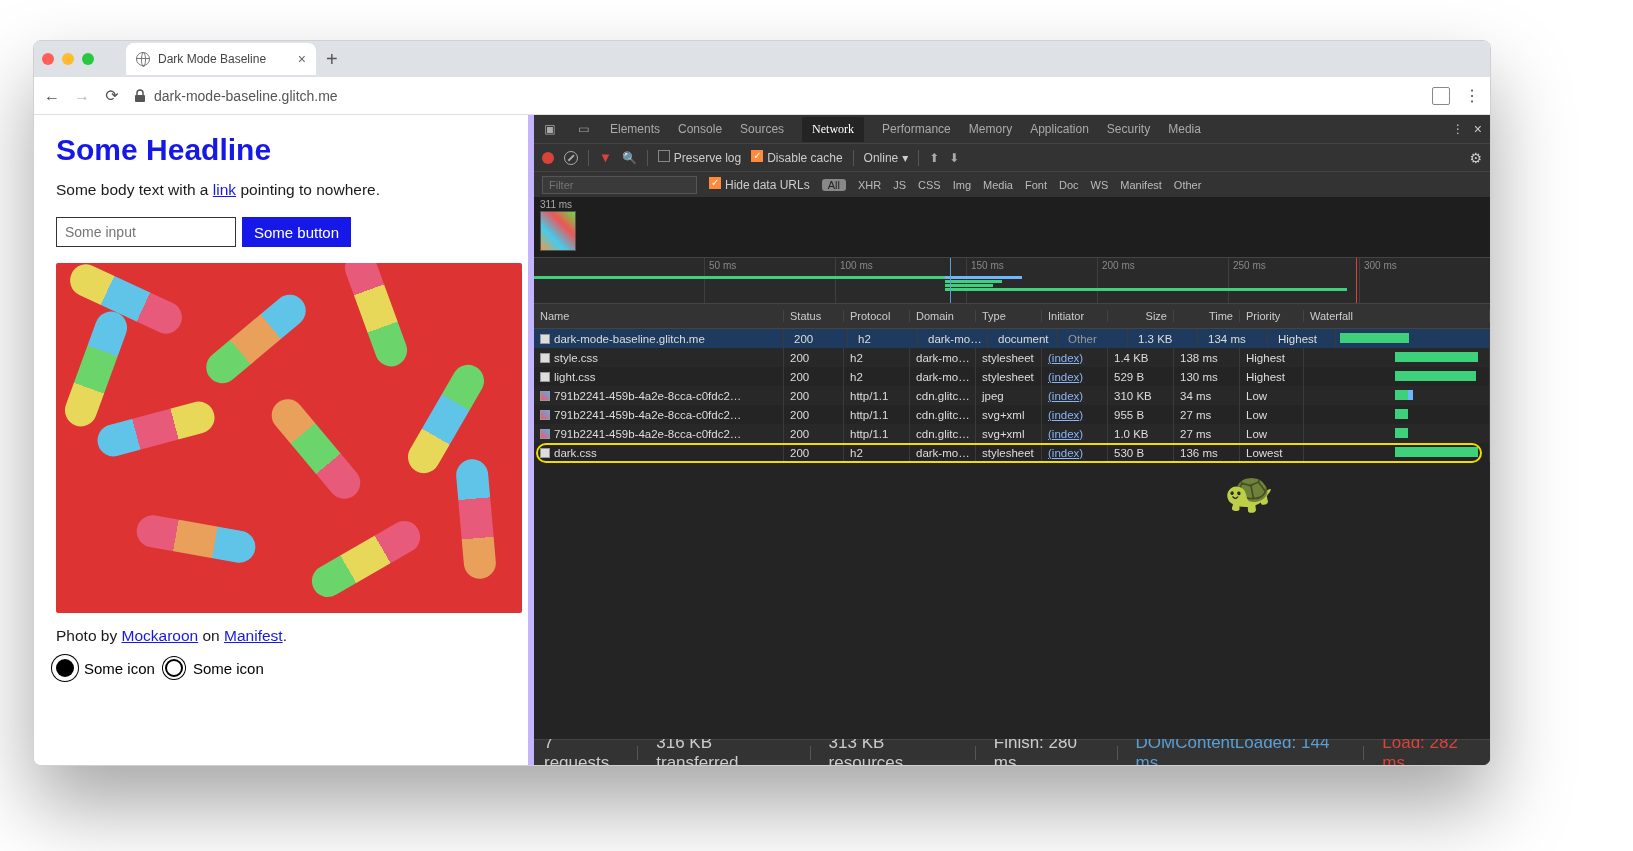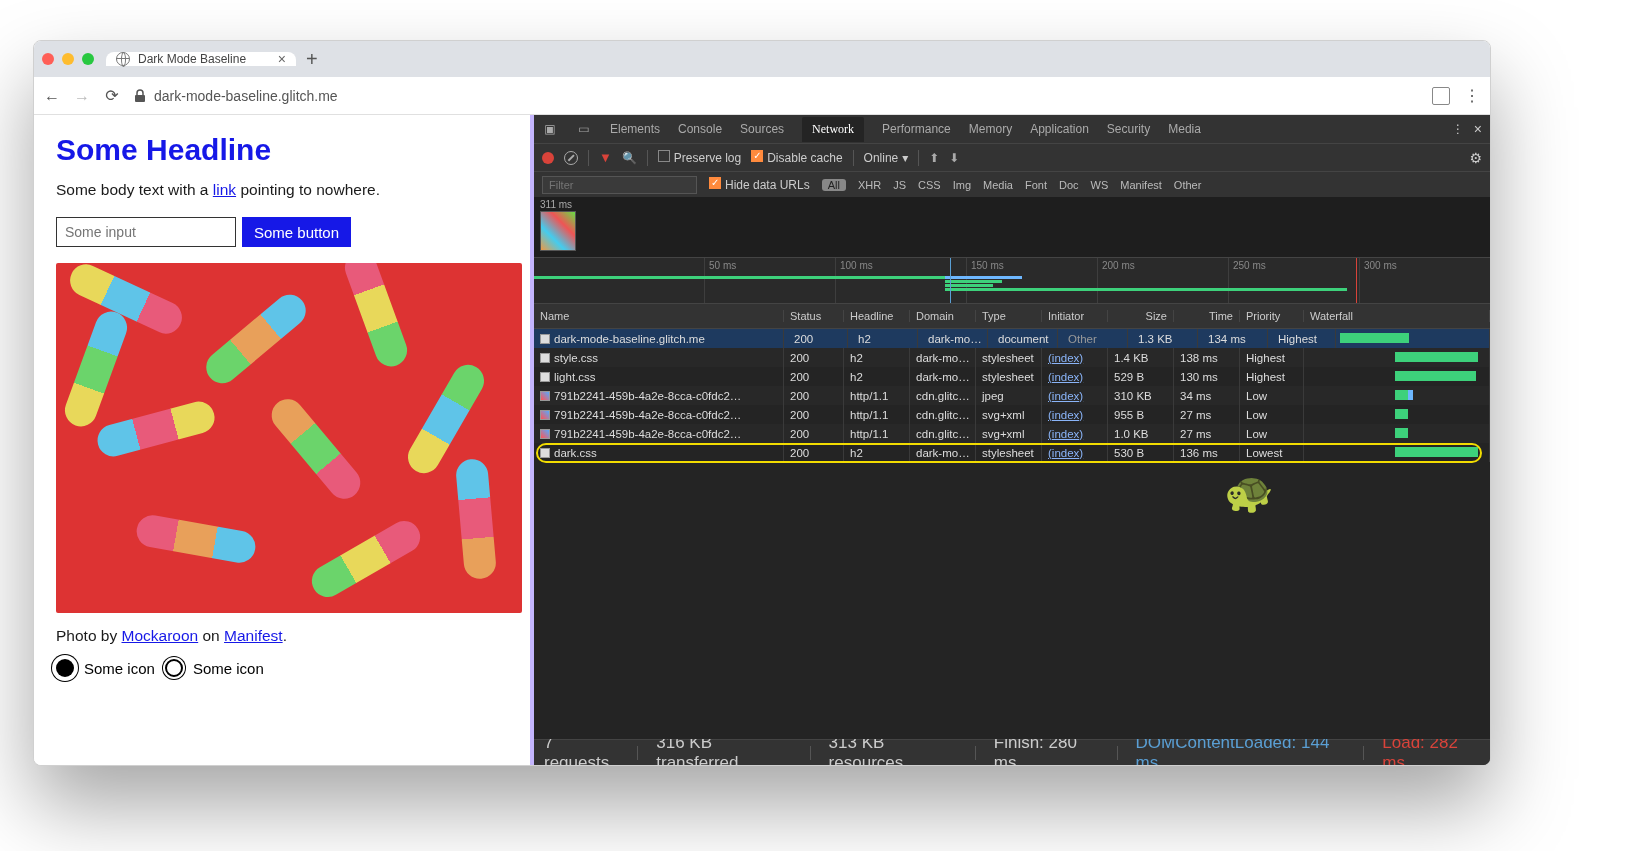--- a/index.html
+++ b/index.html
@@ -6,34 +6,34 @@
 body { font-family: -apple-system, BlinkMacSystemFont, "Segoe UI", Arial, sans-serif; background: #fff; width: 1633px; height: 851px; overflow: hidden; }
 
 
 .browser { width: 1458px; height: 726px; margin: 40px 0 0 33px; border-radius: 8px; box-shadow: 0 40px 80px rgba(0,0,0,0.35); overflow: hidden; display: flex; flex-direction: column; background: #fff; border: 1px solid #d0d0d0; }
 .tab-strip { height: 36px; background: #dee1e6; display: flex; align-items: center; padding: 0 8px; }
 .traffic-lights { display: flex; gap: 8px; margin-right: 12px; }
 .tl { width: 12px; height: 12px; border-radius: 50%; }
 .tl.red { background: #ff5f57; }
 .tl.yellow { background: #febc2e; }
 .tl.green { background: #28c840; }
-.tab { display: flex; align-items: center; background: #fff; height: 14px; padding: 0 10px; border-radius: 8px 8px 0 0; gap: 8px; font-size: 12px; color: #444; margin-left: 0; min-width: 190px; }
+.tab { display: flex; align-items: center; background: #fff; height: 32px; padding: 0 10px; border-radius: 8px 8px 0 0; gap: 8px; font-size: 12px; color: #444; margin-left: 20px; min-width: 190px; }
 .tab .globe { width: 14px; height: 14px; border-radius: 50%; border: 1.5px solid #777; position: relative; }
 .tab .globe::before { content:""; position:absolute; left:4px; top:-1px; width:3px; height:13px; border:1px solid #777; border-radius:50%; }
 .tab .globe::after { content:""; position:absolute; left:-1px; top:5px; width:13px; height:1px; background:#777; }
 .tab .close { font-size: 14px; color: #666; margin-left: auto; }
 .newtab { font-size: 20px; color: #555; margin-left: 10px; }
 .addrbar { height: 38px; background: #fff; display: flex; align-items: center; padding: 0 10px; gap: 14px; border-bottom: 1px solid #e0e0e0; }
 .nav-icon { width: 16px; height: 16px; display:flex; align-items:center; justify-content:center; color:#555; font-size: 16px; }
 .addr { flex: 1; display: flex; align-items: center; gap: 8px; font-size: 14px; color: #555; }
 .lock { width: 12px; height: 14px; }
 
 
 .content { flex: 1; display: flex; overflow: hidden; }
-.page { width: 500px; background: #fff; padding: 18px 22px; overflow: hidden; border-right: 4px solid #c4b5fd; }
+.page { width: 500px; background: #fff; padding: 18px 22px; overflow: hidden; border-right: 6px solid #c4b5fd; }
 .page h1 { color: #1618e7; font-size: 30px; font-weight: 800; }
 .page p { margin-top: 14px; font-size: 15.5px; color:#1a1a1a; }
 .page a { color: #1618e7; text-decoration: underline; }
 .formrow { margin-top: 18px; display: flex; gap: 6px; }
 .formrow input { border: 1px solid #333; padding: 6px 8px; font-size: 14px; width: 180px; }
 .formrow button { background: #1618e7; color: #fff; border: none; padding: 6px 12px; font-size: 15px; }
 .photo { margin-top: 16px; width: 466px; height: 350px; background: #d33; border-radius: 2px; position: relative; overflow: hidden; }
 
 .worm { position:absolute; width:120px; height:32px; border-radius:16px; }
 .credit { margin-top: 8px; font-size: 15.5px; }
@@ -241,21 +241,21 @@
           <div class="tlb" style="left:43%; width:5%; top:8px;"></div>
           <div class="tlb" style="left:43%; width:42%; top:12px;"></div>
         </div>
         <div class="vline-blue" style="left:43.5%;"></div>
         <div class="vline-red" style="left:86%;"></div>
       </div>
 
       <div class="tl-head">
         <div class="c-name">Name</div>
         <div class="c-status">Status</div>
-        <div class="c-proto">Headline</div>
+        <div class="c-proto">Protocol</div>
         <div class="c-domain">Domain</div>
         <div class="c-type">Type</div>
         <div class="c-init" style="color:#ccc;text-decoration:none;">Initiator</div>
         <div class="c-size">Size</div>
         <div class="c-time">Time</div>
         <div class="c-prio">Priority</div>
         <div class="c-wf" style="display:flex;justify-content:space-between;">Waterfall</div>
       </div>
 
       <div class="rows" id="rows">

